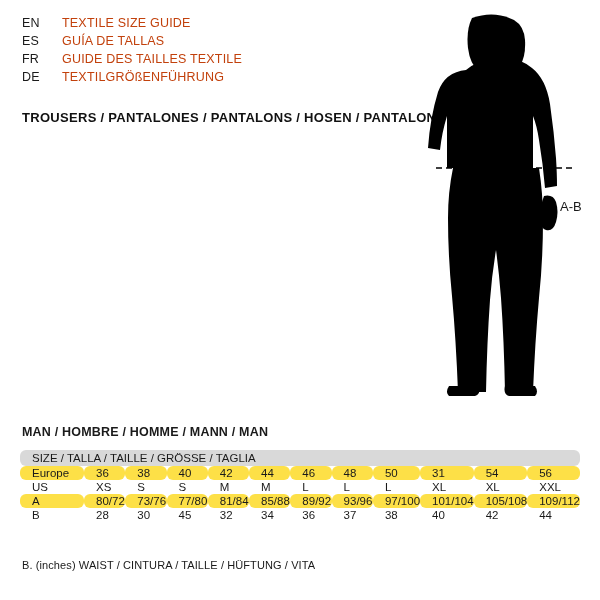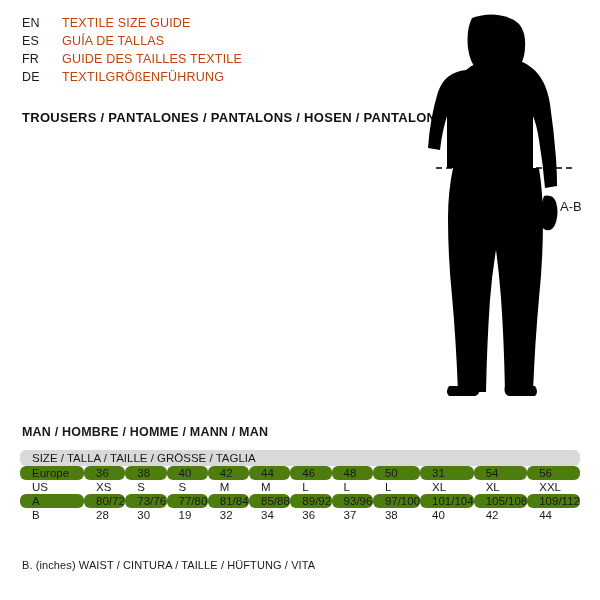--- a/index.html
+++ b/index.html
@@ -99,21 +99,21 @@
     white-space: nowrap;
     border-radius: 6px;
   }
   table.size-table tr.head td {
     background: #d9d9d9;
     font-size: 11.5px;
     padding-top: 2px;
     padding-bottom: 2px;
   }
   table.size-table tr.shaded td {
-    background: #4d7c0f;
+    background: #fde047;
   }
   table.size-table col.c0 { width: 86px; }
   table.size-table col.cx { width: 42px; }
 
   .footnotes {
     position: absolute;
     left: 22px;
     top: 558px;
     font-size: 11px;
     line-height: 15px;
@@ -228,21 +228,21 @@
         <td>93/96</td>
         <td>97/100</td>
         <td>101/104</td>
         <td>105/108</td>
         <td>109/112</td>
       </tr>
       <tr class="plain">
         <td>B</td>
         <td>28</td>
         <td>30</td>
-        <td>19</td>
+        <td>45</td>
         <td>32</td>
         <td>34</td>
         <td>36</td>
         <td>37</td>
         <td>38</td>
         <td>40</td>
         <td>42</td>
         <td>44</td>
       </tr>
     </tbody>

